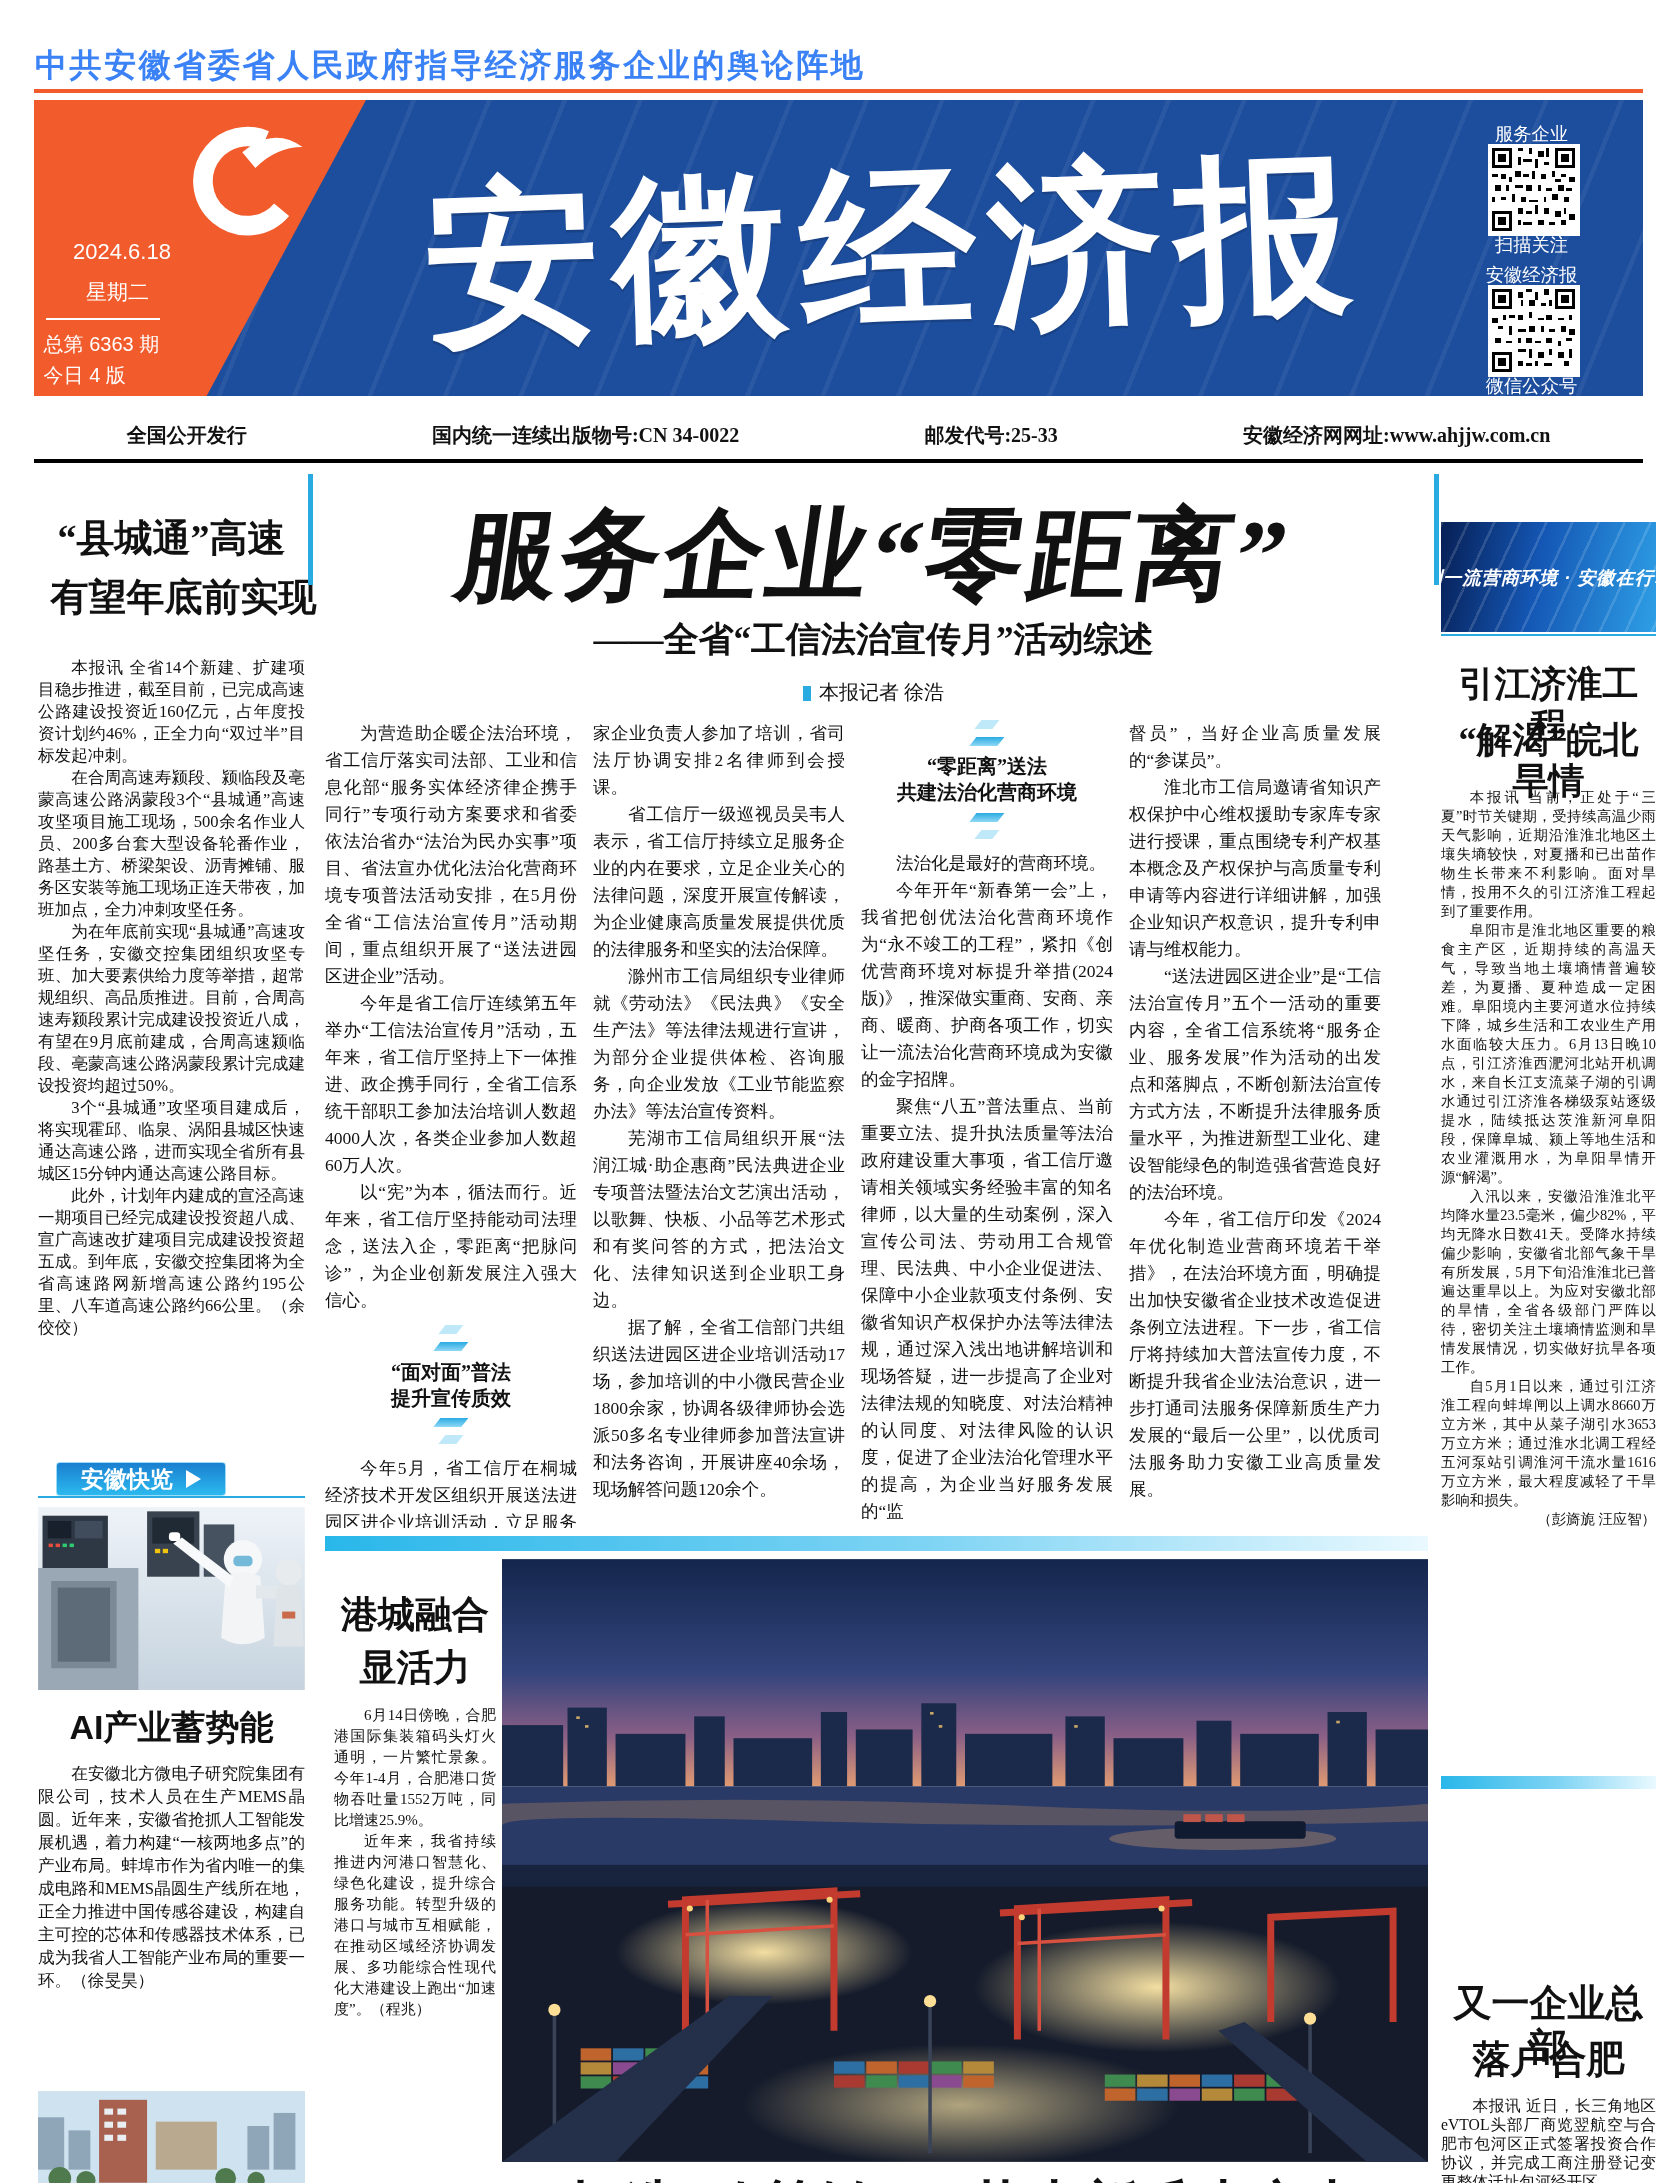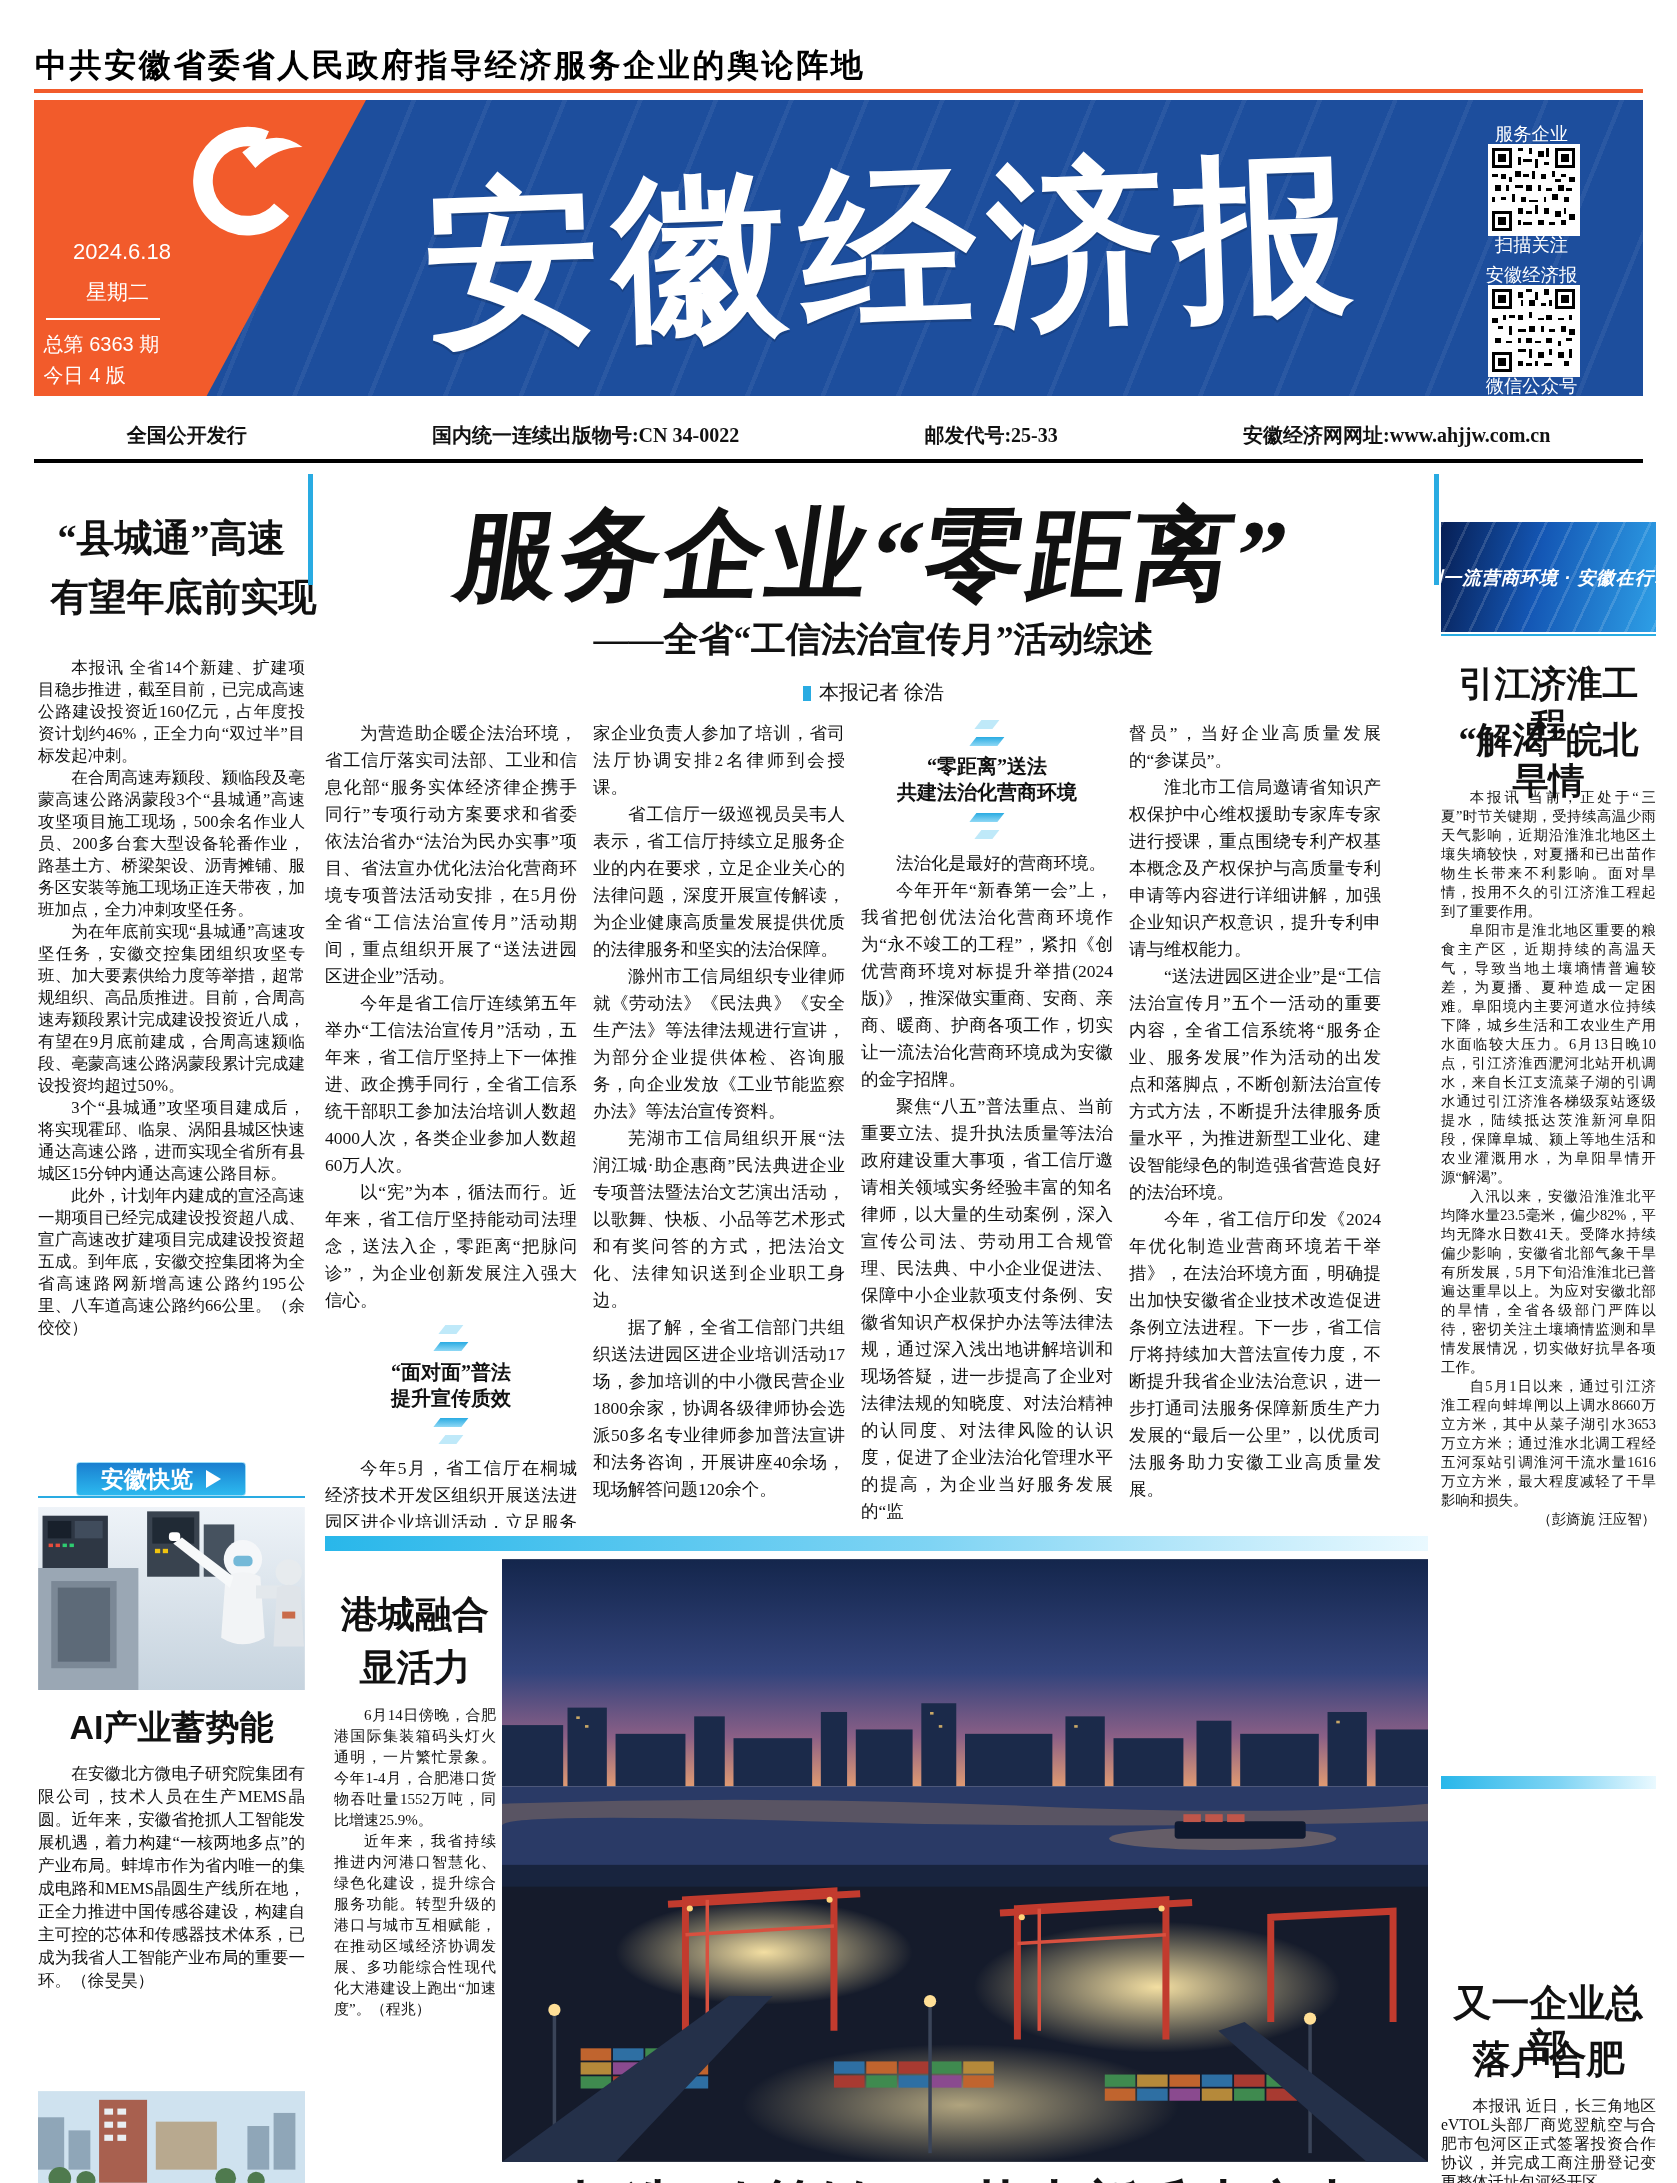--- a/index.html
+++ b/index.html
@@ -1,21 +1,21 @@
 <!DOCTYPE html>
 <html style="font-size:7px"><head>
 <meta charset="utf-8">
 <style>
   html,body{margin:0;padding:0;background:#888;}
   .page{position:relative;width:1677px;height:2631px;background:#ffffff;overflow:hidden;
         font-family:"Liberation Serif","DejaVu Serif",serif;color:#111;}
   .abs{position:absolute;}
   
   .slogan{font-family:"Liberation Sans","DejaVu Sans",sans-serif;font-weight:bold;
-          font-size:32px;color:#000000;letter-spacing:2.6px;white-space:nowrap;}
+          font-size:32px;color:#3b82f6;letter-spacing:2.6px;white-space:nowrap;}
   .orange-rule{background:#f25b2b;}
   .masthead{background:#1d4e9d;overflow:hidden;}
   .mh-streaks{position:absolute;inset:0;
       background:repeating-linear-gradient(112deg,rgba(255,255,255,.06) 0 4.4px,transparent 4.4px 70px);}
   .mh-orange{position:absolute;left:0;top:0;width:332px;height:100%;background:#f25b2b;
       clip-path:polygon(0 0,100% 0,52% 100%,0 100%);}
   .mh-white{color:#fff;font-family:"Liberation Sans",sans-serif;}
   .mh-title{color:#ffffff;font-family:"DejaVu Serif","Liberation Serif",serif;font-weight:bold;
       font-size:175px;line-height:279px;text-align:center;transform:rotate(-2deg);
       text-shadow:0 2.6px 0 rgba(0,0,0,.15);letter-spacing:13px;white-space:nowrap;}
@@ -225,21 +225,21 @@
   <div class="abs headline-serif t-center" style="left:38px;top:517px;width:267px;font-size:38px;">“县城通”高速</div>
   <div class="abs headline-serif t-center" style="left:50px;top:576px;width:267px;font-size:38px;">有望年底前实现</div>
   <div class="abs body-txt" style="left:38px;top:657px;width:267px;height:790px;font-size:16.6px;line-height:22px;">
     <p>本报讯 全省14个新建、扩建项目稳步推进，截至目前，已完成高速公路建设投资近160亿元，占年度投资计划约46%，正全力向“双过半”目标发起冲刺。</p>
     <p>在合周高速寿颍段、颍临段及亳蒙高速公路涡蒙段3个“县城通”高速攻坚项目施工现场，500余名作业人员、200多台套大型设备轮番作业，路基土方、桥梁架设、沥青摊铺、服务区安装等施工现场正连天带夜，加班加点，全力冲刺攻坚任务。</p>
     <p>为在年底前实现“县城通”高速攻坚任务，安徽交控集团组织攻坚专班、加大要素供给力度等举措，超常规组织、高品质推进。目前，合周高速寿颍段累计完成建设投资近八成，有望在9月底前建成，合周高速颍临段、亳蒙高速公路涡蒙段累计完成建设投资均超过50%。</p>
     <p>3个“县城通”攻坚项目建成后，将实现霍邱、临泉、涡阳县城区快速通达高速公路，进而实现全省所有县城区15分钟内通达高速公路目标。</p>
     <p>此外，计划年内建成的宣泾高速一期项目已经完成建设投资超八成、宣广高速改扩建项目完成建设投资超五成。到年底，安徽交控集团将为全省高速路网新增高速公路约195公里、八车道高速公路约66公里。（余佼佼）</p>
   </div>
 
-  <div class="abs badge" style="left:76px;top:1462px;width:168px;height:32px;">
+  <div class="abs badge" style="left:56px;top:1462px;width:168px;height:32px;">
     <span>安徽快览</span>
     <span class="tri"></span>
   </div>
   <div class="abs cyan-line" style="left:38px;top:1496px;width:267px;height:2.2px;"></div>
 
   <div class="abs" style="left:38px;top:1507px;width:267px;height:183px;">
     <svg width="267" height="183" viewBox="0 0 612 420">
       <defs>
           <linearGradient id="cr" x1="0" y1="0" x2="0" y2="1">
         <stop offset="0" stop-color="#eef3f8"></stop>

